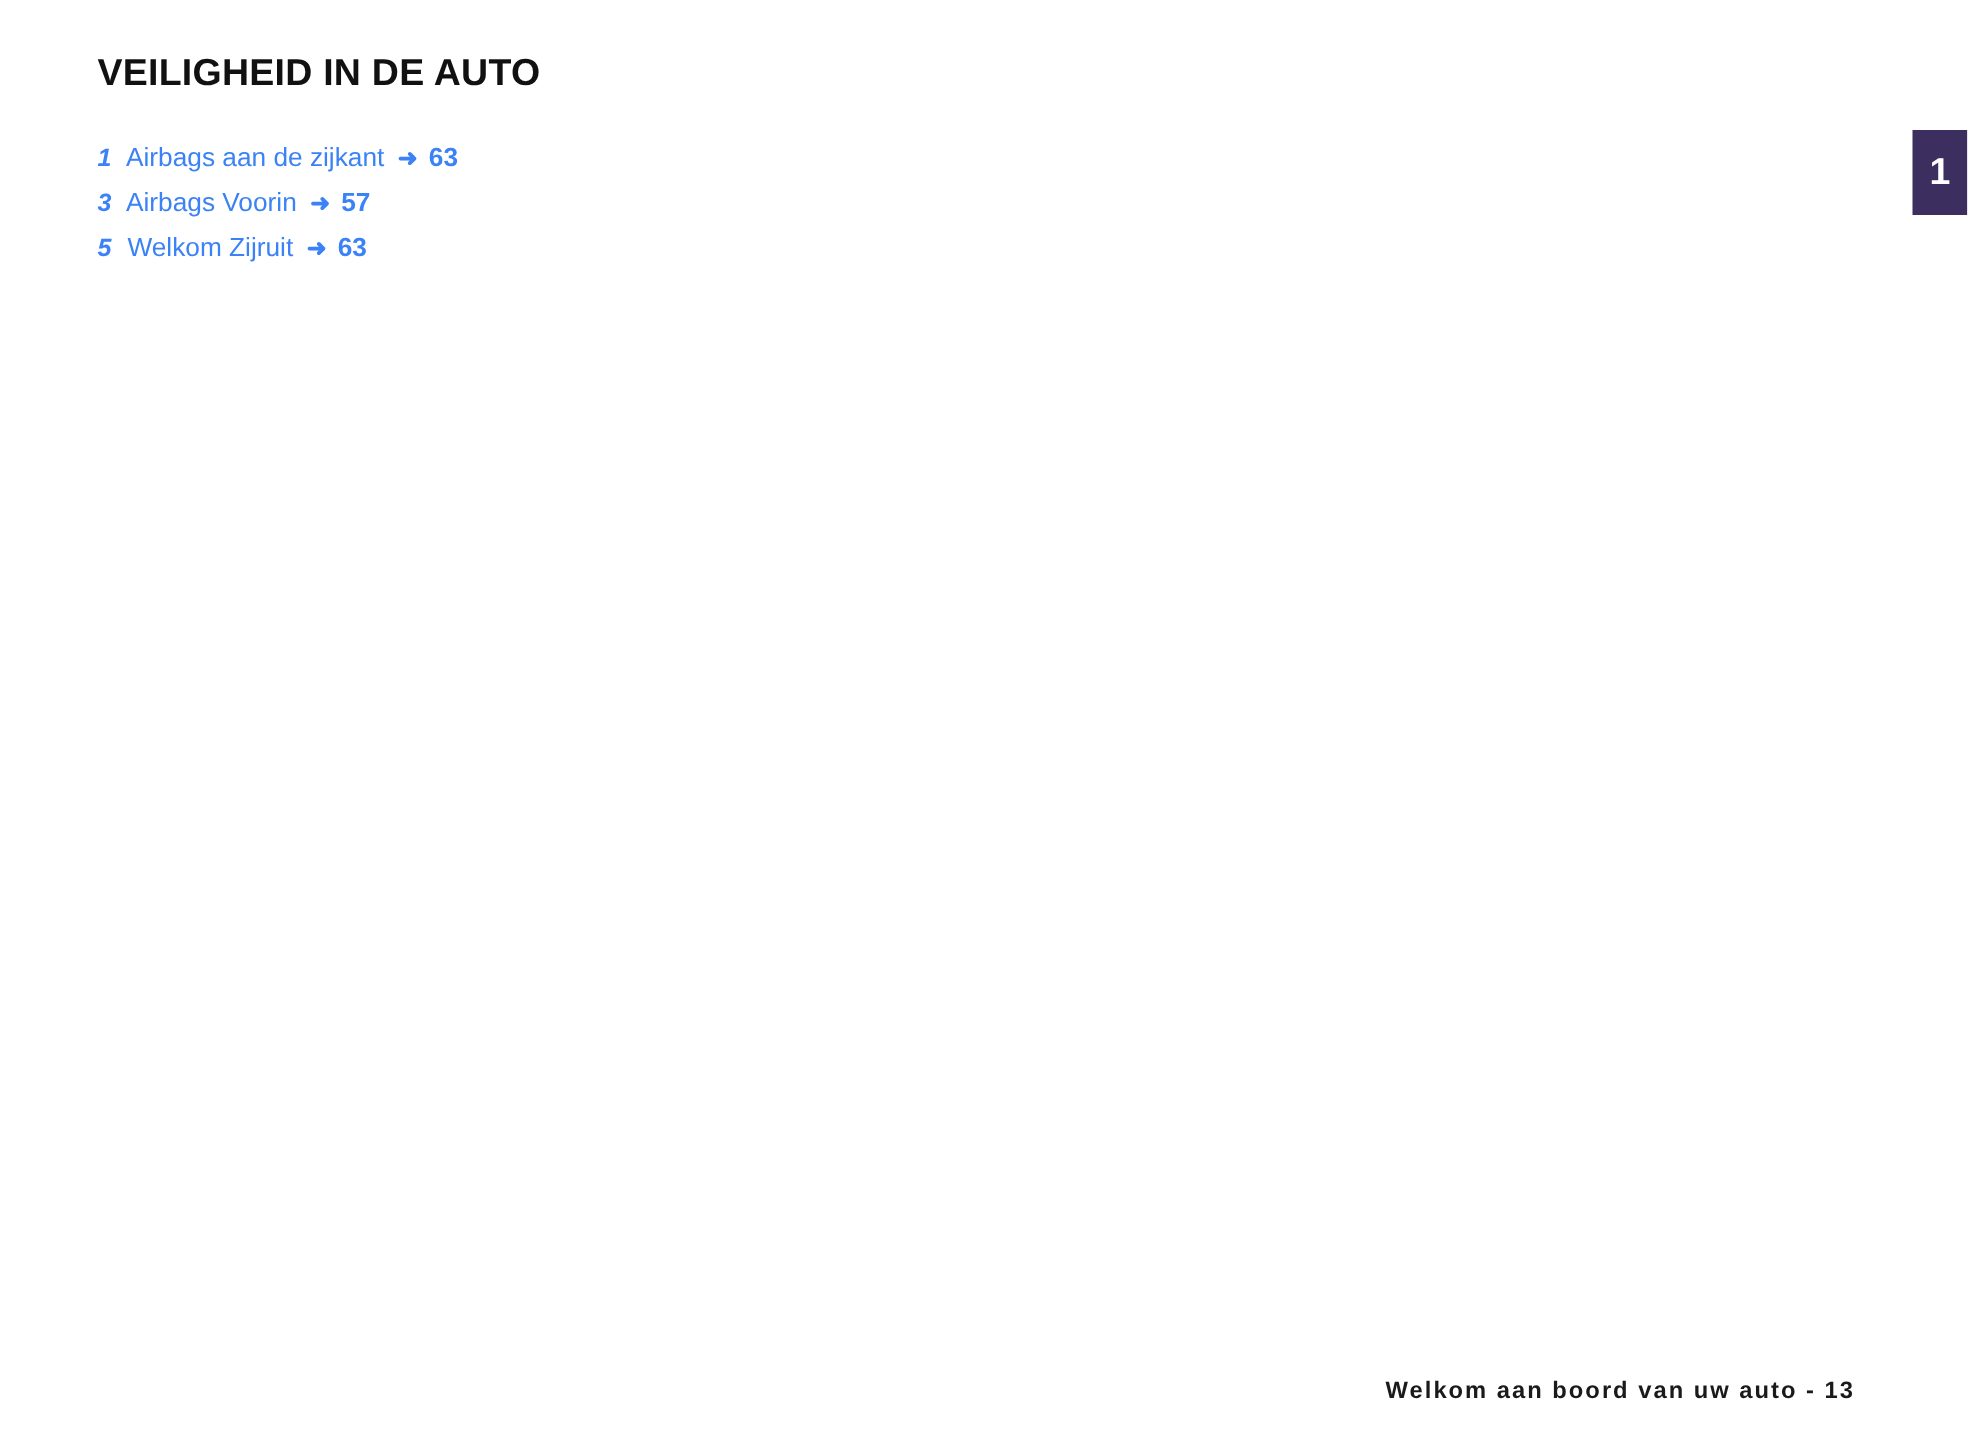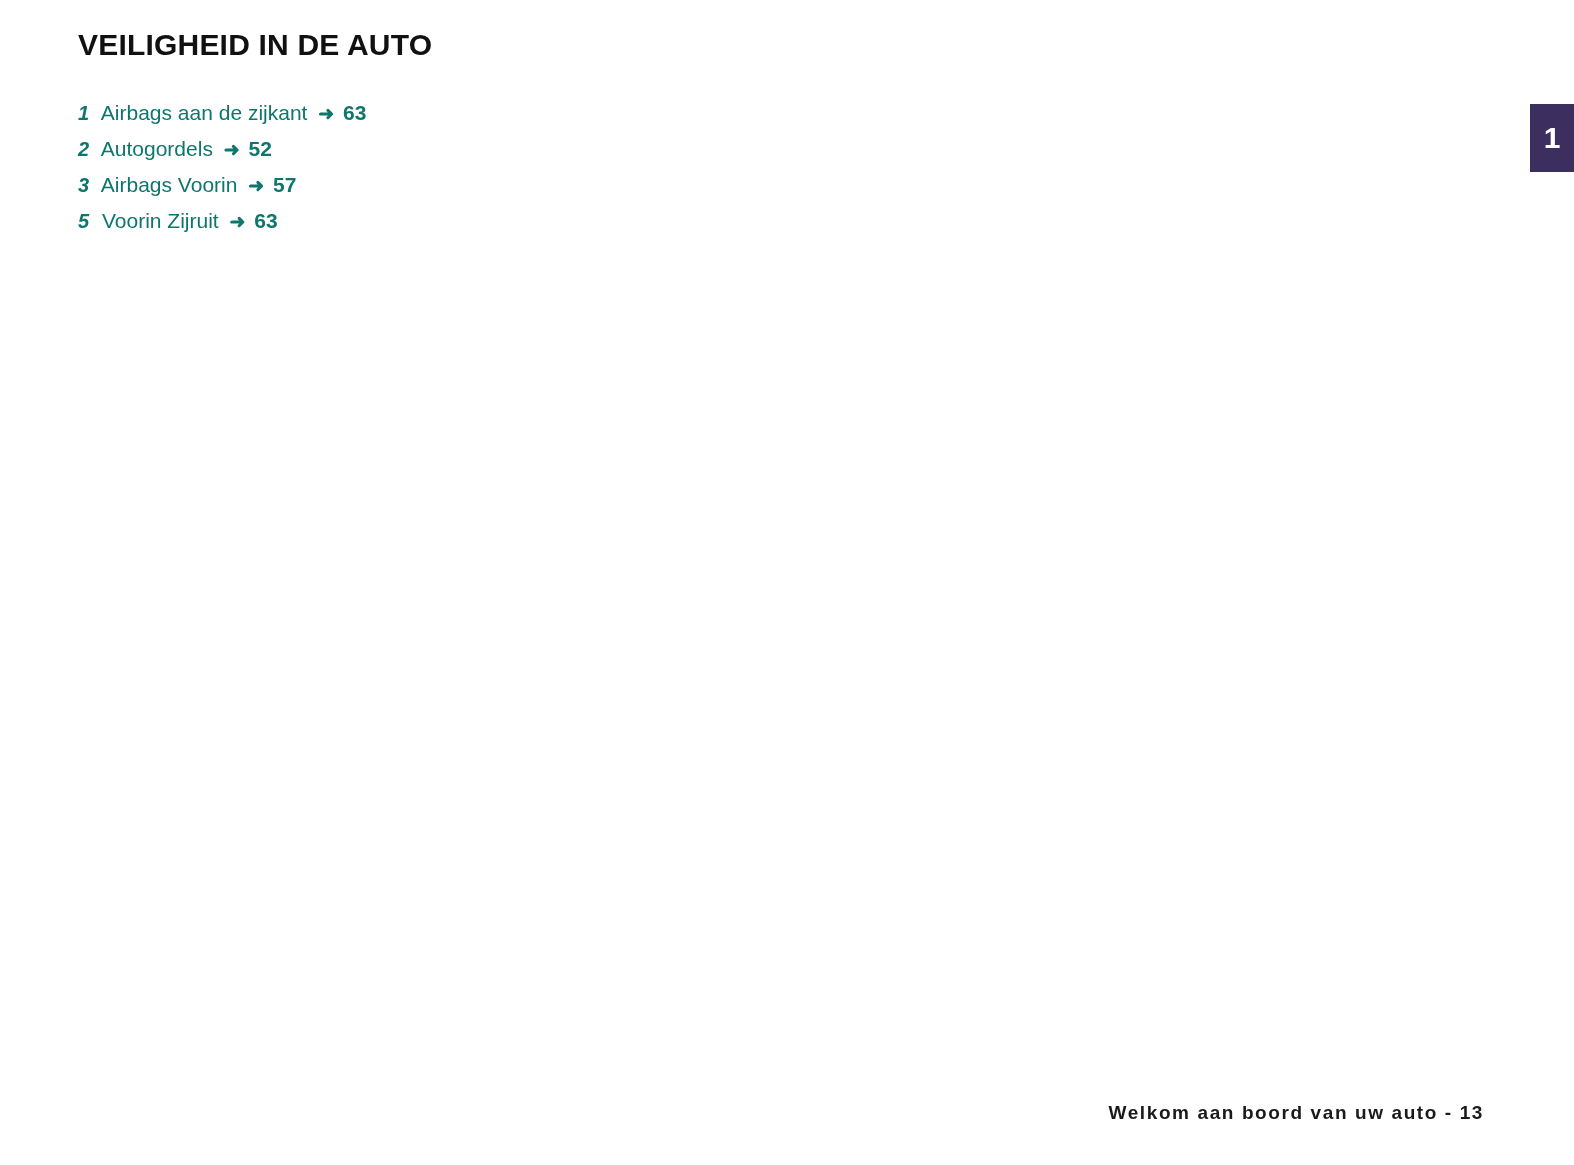--- a/index.html
+++ b/index.html
@@ -29,40 +29,40 @@
     font-size: 30px;
     font-weight: bold;
     display: flex;
     align-items: center;
     justify-content: center;
     line-height: 1;
   }
   .content {
     position: absolute;
     left: 78px;
-    top: 28px;
+    top: 42px;
     width: 1200px;
   }
   .page-title {
     font-size: 30px;
     font-weight: bold;
     letter-spacing: 0.2px;
     color: #111111;
     margin: 0 0 34px 0;
     line-height: 1.1;
   }
   .toc-list {
     margin: 0;
     padding: 0;
     list-style: none;
   }
   .toc-item {
     font-size: 21px;
     line-height: 1.72;
-    color: #0f766e;
+    color: #3b82f6;
     white-space: nowrap;
   }
   .toc-num {
     font-style: italic;
     font-weight: bold;
     font-size: 20px;
     margin-right: 7px;
   }
   .toc-label {
     font-weight: normal;
@@ -100,38 +100,32 @@
 
     <ul class="toc-list">
 
       <li class="toc-item">
         <span class="toc-num">1</span>
         <span class="toc-label">Airbags aan de zijkant</span>
         <span class="toc-arrow">➜</span>
         <span class="toc-page">63</span>
       </li>
 
-      <li class="toc-item">
-        <span class="toc-num">2</span>
-        <span class="toc-label">Autogordels</span>
-        <span class="toc-arrow">➜</span>
-        <span class="toc-page">52</span>
-      </li>
 
       <li class="toc-item">
         <span class="toc-num">3</span>
         <span class="toc-label">Airbags Voorin</span>
         <span class="toc-arrow">➜</span>
         <span class="toc-page">57</span>
       </li>
 
 
       <li class="toc-item">
         <span class="toc-num">5</span>
-        <span class="toc-label">Voorin Zijruit</span>
+        <span class="toc-label">Welkom Zijruit</span>
         <span class="toc-arrow">➜</span>
         <span class="toc-page">63</span>
       </li>
 
     </ul>
   </div>
 
   <div class="footer">Welkom aan boord van uw auto - 13</div>
 
 </div>

